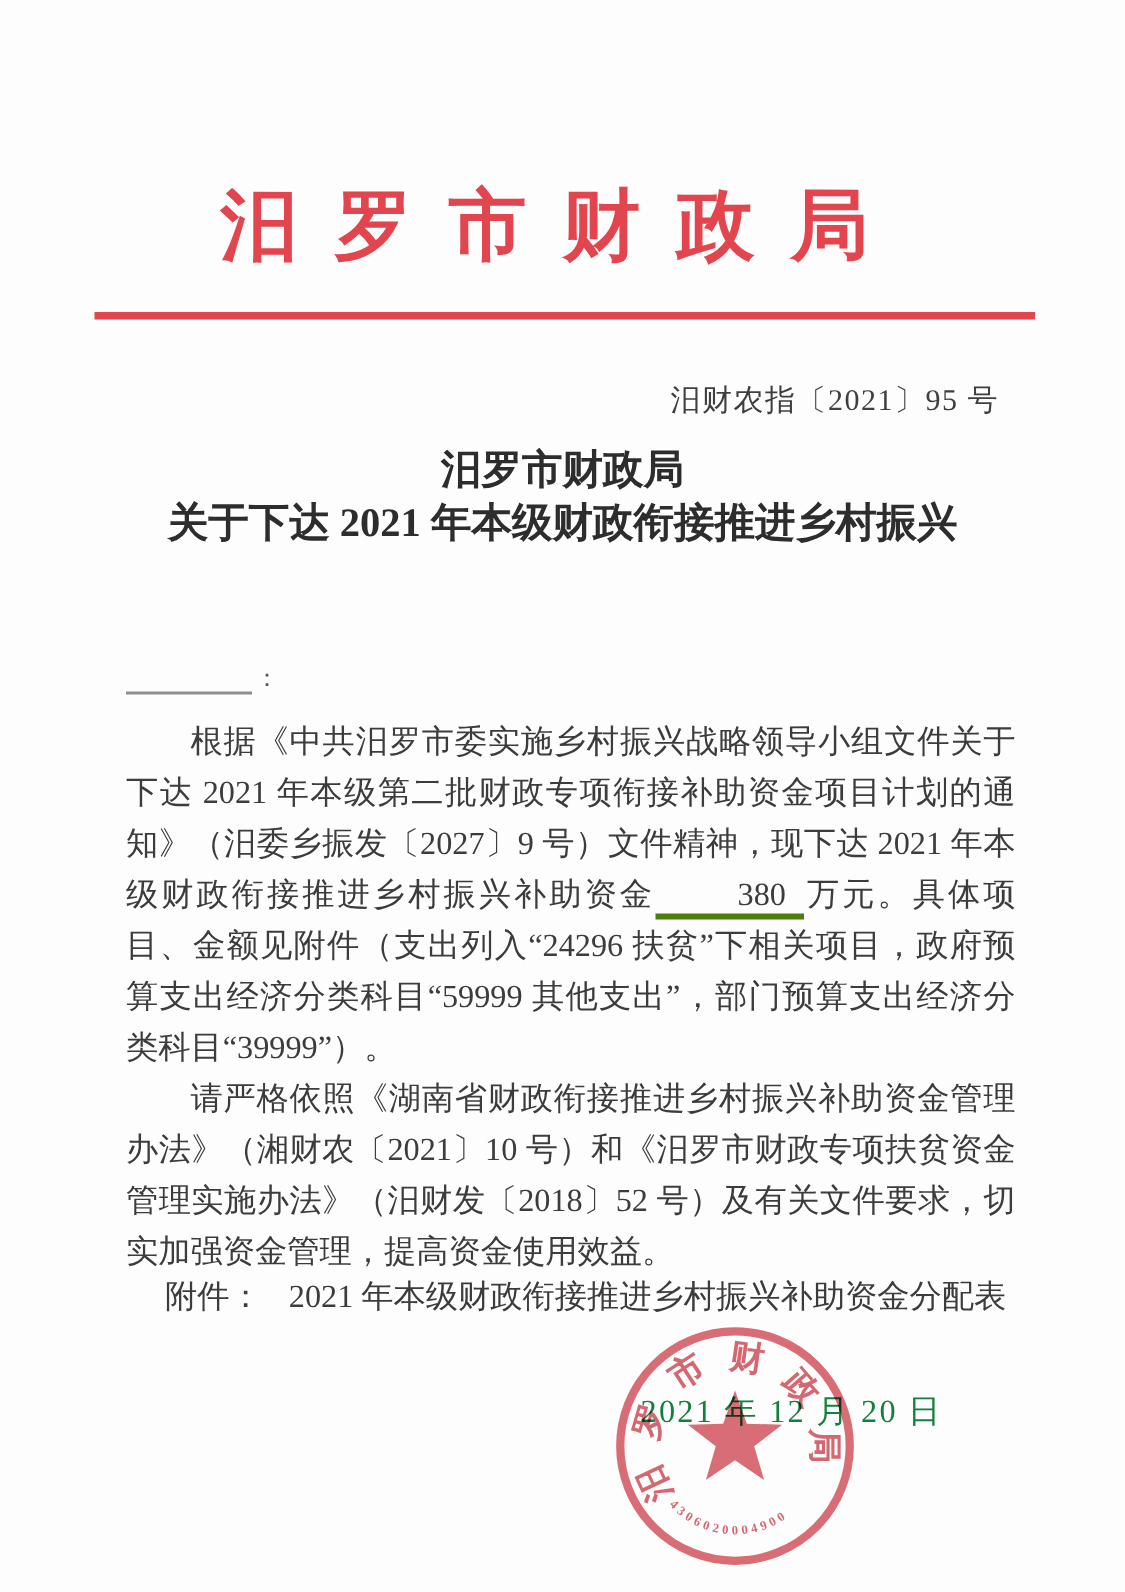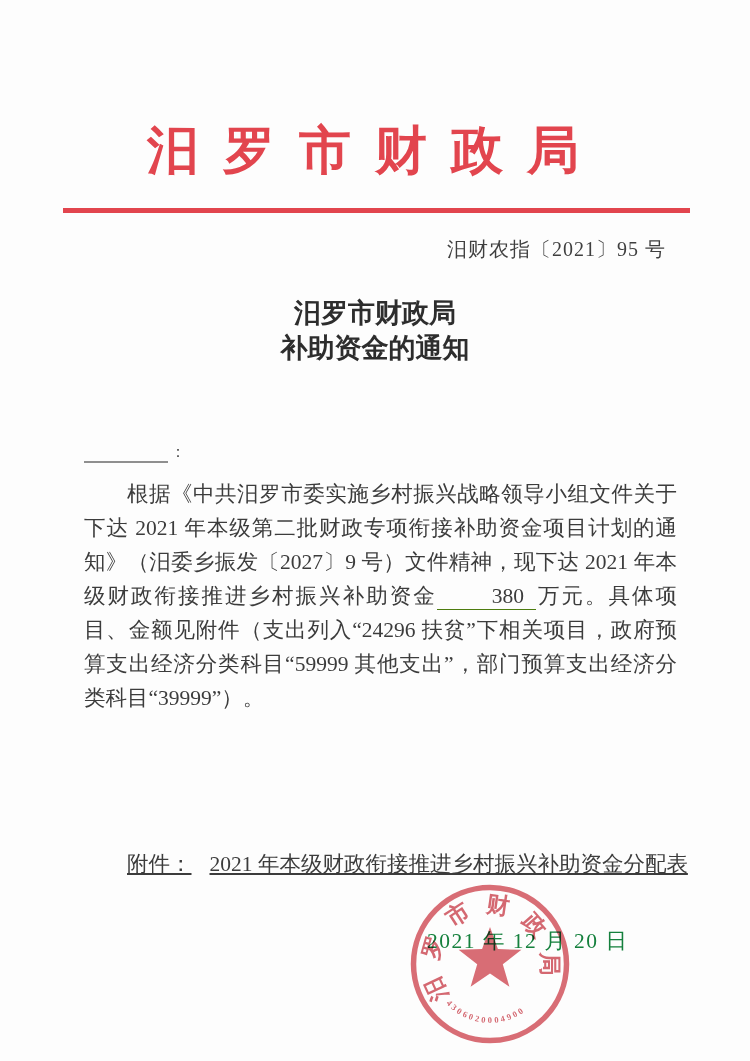--- a/index.html
+++ b/index.html
@@ -23,21 +23,21 @@
     color:var(--red);
     letter-spacing:24px;
     white-space:nowrap;
   }
   .divider{
     position:absolute;top:208px;left:63px;
     width:627px;height:5px;
     background:var(--red);
   }
   .doc-number{
-    position:absolute;top:236px;right:84px;
+    position:absolute;top:253px;right:84px;
     font-size:20px;color:#3f3f3f;letter-spacing:1px;
   }
   .notice-title{
     position:absolute;top:296px;left:0;right:0;
     text-align:center;
     font-size:27px;font-weight:700;line-height:35px;
     color:#2d2d2d;
   }
   .recipient{
     position:absolute;top:442px;left:84px;
@@ -56,27 +56,27 @@
   .body-text{
     position:absolute;top:477px;left:84px;width:593px;
     font-size:21.5px;line-height:34px;
     text-align:justify;
     color:var(--ink);
   }
   .body-text p{margin:0;text-indent:43px;}
   .amount{
     display:inline-block;
     padding:0 12px;
-    border-bottom:1px solid #4d7c0f;
+    border-bottom:4px solid #4d7c0f;
     line-height:26px;
   }
   .attachment{
-    position:absolute;top:849px;left:88px;width:593px;
+    position:absolute;top:849px;left:71px;width:593px;
     font-size:21.5px;color:var(--ink);
-    text-indent:39px;white-space:nowrap;text-decoration:underline;
+    text-indent:39px;white-space:nowrap;
   }
   .attachment .att-text{margin-left:18px;}
   .issue-date{
     position:absolute;top:926px;left:427px;
     font-size:21.5px;color:#15803d;letter-spacing:1.5px;
     white-space:nowrap;
     z-index:1;
   }
   .seal{
     position:absolute;left:377px;top:851px;
@@ -99,29 +99,30 @@
 <div class="page">
 
   <div class="agency">汨罗市财政局</div>
 
   <div class="divider"></div>
 
   <div class="doc-number">汨财农指〔2021〕95 号</div>
 
   <div class="notice-title">
     <div>汨罗市财政局</div>
-    <div>补助资金的通知</div>
+    <div>关于下达 2021 年本级财政衔接推进乡村振兴</div>
   </div>
 
   <div class="recipient">
     <span class="blank"></span><span class="colon">：</span>
   </div>
 
   <div class="body-text">
     <p><span>根据《中共汨罗市委实施乡村振兴战略领导小组文件关于下达 2021 年本级第二批财政专项衔接补助资金项目计划的通知》（汨委乡振发〔2027〕9 号）文件精神，现下达 2021 年本级财政衔接推进乡村振兴补助资金</span><span class="amount">380</span><span>万元。具体项目、金额见附件（支出列入“24296 扶贫”下相关项目，政府预算支出经济分类科目“59999 其他支出”，部门预算支出经济分类科目“39999”）。</span></p>
+    <p>请严格依照《湖南省财政衔接推进乡村振兴补助资金管理办法》（湘财农〔2021〕10 号）和《汨罗市财政专项扶贫资金管理实施办法》（汨财发〔2018〕52 号）及有关文件要求，切实加强资金管理，提高资金使用效益。</p>
   </div>
 
   <div class="attachment">
     <span class="att-label">附件：</span><span class="att-text">2021 年本级财政衔接推进乡村振兴补助资金分配表</span>
   </div>
 
   <div class="issue-date">2021 年 12 月 20 日</div>
 
   <svg class="seal" viewBox="0 0 226 226" xmlns="http://www.w3.org/2000/svg">
     <circle cx="113" cy="113" r="76.5" fill="none" stroke="#d4545e" stroke-width="5.5"></circle>

